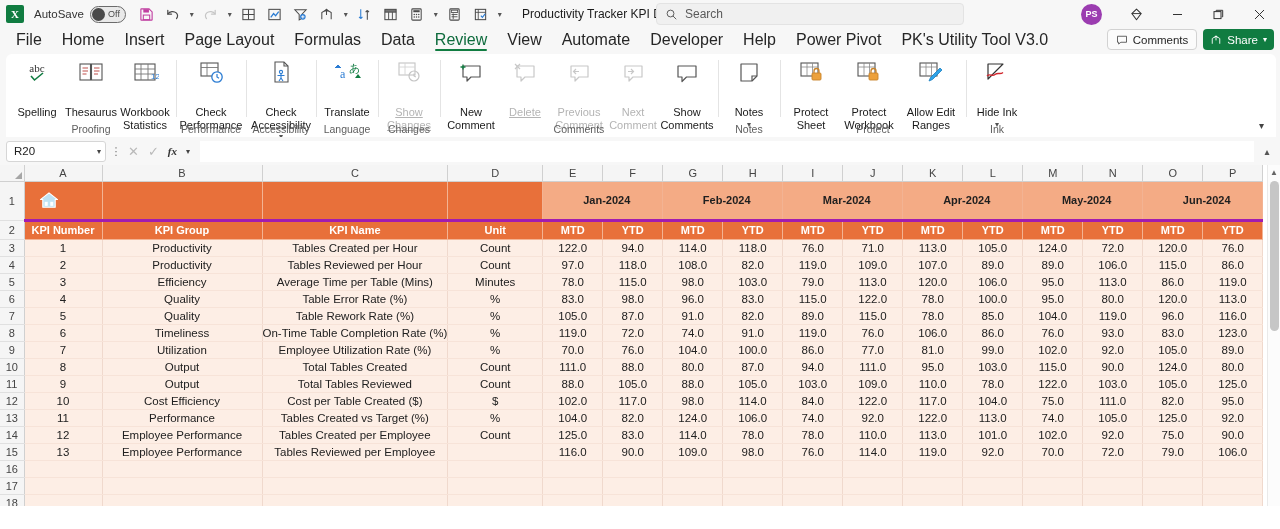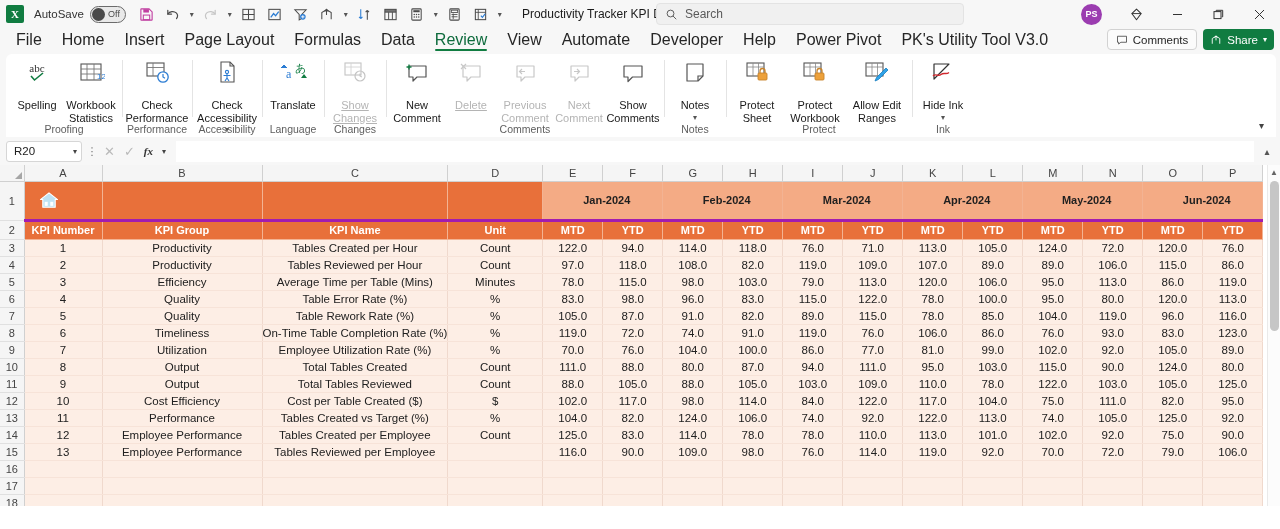--- a/index.html
+++ b/index.html
@@ -181,40 +181,40 @@
     width: 54px;
     min-height: 64px;
     padding-top: 4px;
     display: flex; flex-direction: column; align-items: center;
     text-align: center;
     font-size: 11px;
     line-height: 12.5px;
     color: #1a1a1a;
   }
   .bigbtn.wide { width: 62px; }
-  .bigbtn .ic { height: 30px; display:flex; align-items:center; justify-content:center; margin-bottom: 11px;}
+  .bigbtn .ic { height: 30px; display:flex; align-items:center; justify-content:center; margin-bottom: 18px;}
   .bigbtn .lbl { padding: 0 1px; }
   .bigbtn.disabled { color: #b4b4b4; text-decoration: underline; }
   .bigbtn .chev { font-size: 8px; color: #555; }
   .ribbon-collapse {
     position: absolute; right: 12px; bottom: 6px;
     font-size: 10px; color: #444;
   }
 
   
   .fbar {
     height: 28px;
     background: #f7f7f7;
     display: flex; align-items: center;
     padding: 0 4px 0 6px;
     gap: 4px;
     position: relative;
   }
   .namebox {
-    width: 76px; height: 21px;
+    width: 100px; height: 21px;
     background: #fff;
     border: 1px solid #d6d6d6;
     border-radius: 3px;
     display: flex; align-items: center;
     padding: 0 4px 0 7px;
     font-size: 11.5px;
     justify-content: space-between;
   }
   .namebox .cv { font-size: 8px; color: #444; }
   .dots { width: 12px; text-align: center; color: #777; font-size: 11px; letter-spacing: 0; }
@@ -495,20 +495,31 @@
   <div class="group">
     <div class="grow">
       <div class="bigbtn">
         <div class="ic">
           <svg width="28" height="26" viewBox="0 0 28 26">
                 <text x="14" y="12" font-size="11" font-family="Liberation Serif, serif" text-anchor="middle" fill="#333">abc</text>
                 <path d="M8 16l3.5 4L20 13" fill="none" stroke="#107c41" stroke-width="1.6"></path>
               </svg>
         </div>
         <div class="lbl">Spelling</div>
+      </div>
+      <div class="bigbtn">
+        <div class="ic">
+          <svg width="28" height="26" viewBox="0 0 28 26">
+                <rect x="3" y="4" width="10.5" height="16" fill="none" stroke="#555" stroke-width="1.1"></rect>
+                <rect x="14.5" y="4" width="10.5" height="16" fill="none" stroke="#555" stroke-width="1.1"></rect>
+                <path d="M5.5 8h5.5M5.5 11h5.5M5.5 14h4" stroke="#c0504d" stroke-width="1.2"></path>
+                <path d="M17 8h5.5M17 11h5.5M17 14h4" stroke="#c0504d" stroke-width="1.2"></path>
+              </svg>
+        </div>
+        <div class="lbl">Thesaurus</div>
       </div>
       <div class="bigbtn">
         <div class="ic">
           <svg width="28" height="26" viewBox="0 0 28 26">
                 <rect x="4" y="4" width="20" height="16" fill="none" stroke="#555" stroke-width="1.1"></rect>
                 <path d="M4 9h20M4 14h20M10 4v16M17 4v16" stroke="#777" stroke-width=".9"></path>
                 <text x="20" y="19" font-size="8" fill="#2b7cd3" font-family="Liberation Sans, sans-serif">123</text>
               </svg>
         </div>
         <div class="lbl">Workbook Statistics</div>

